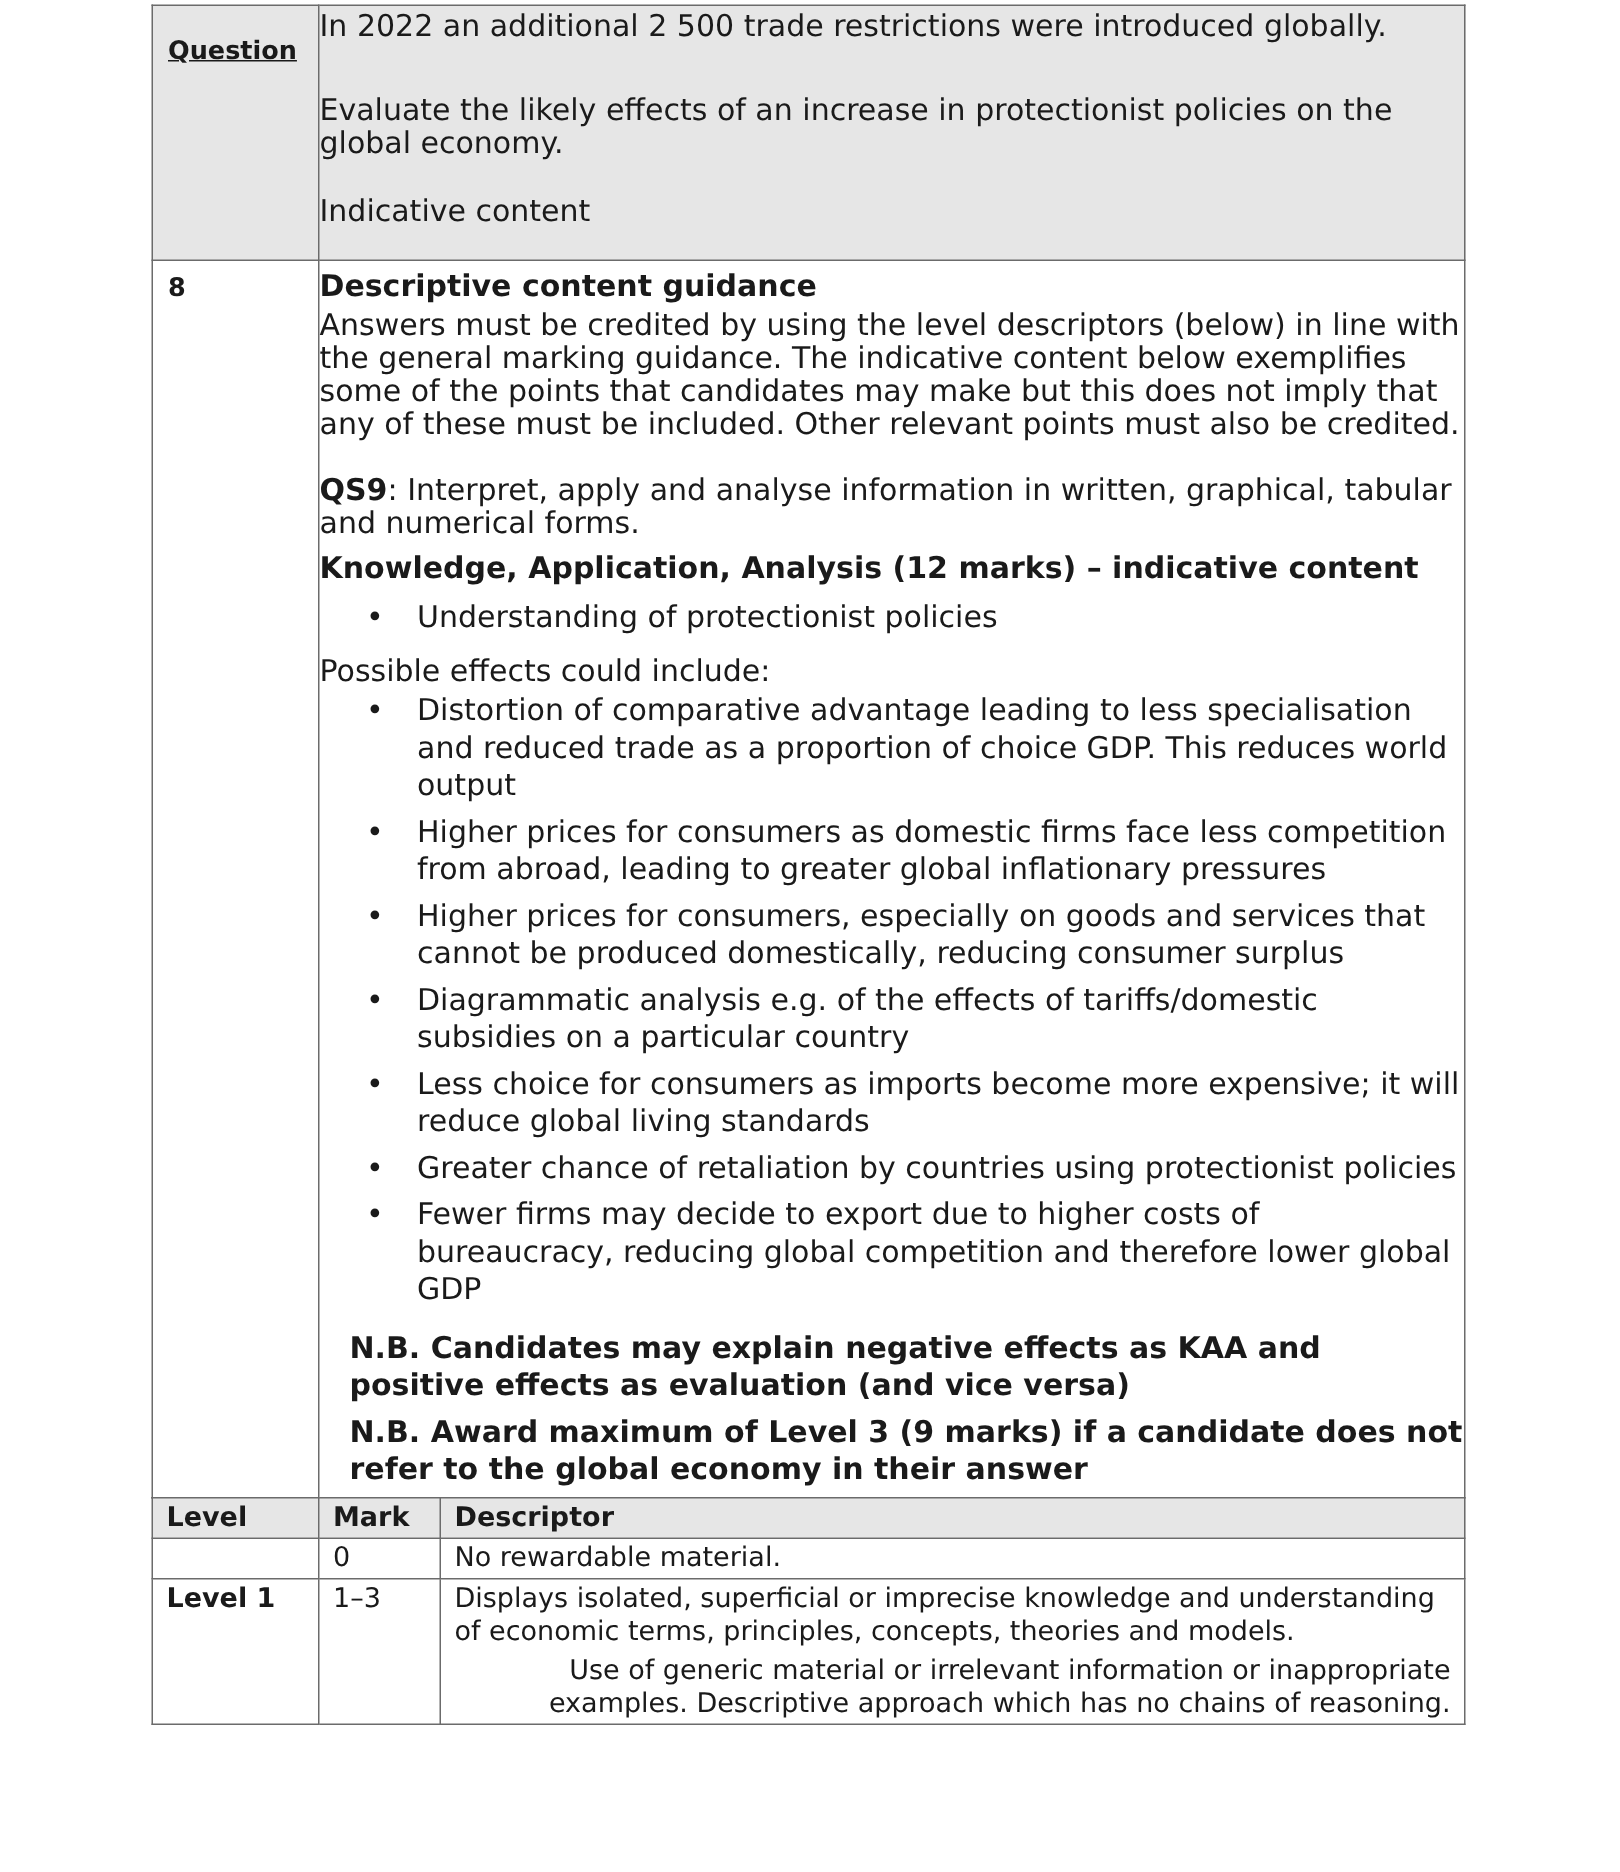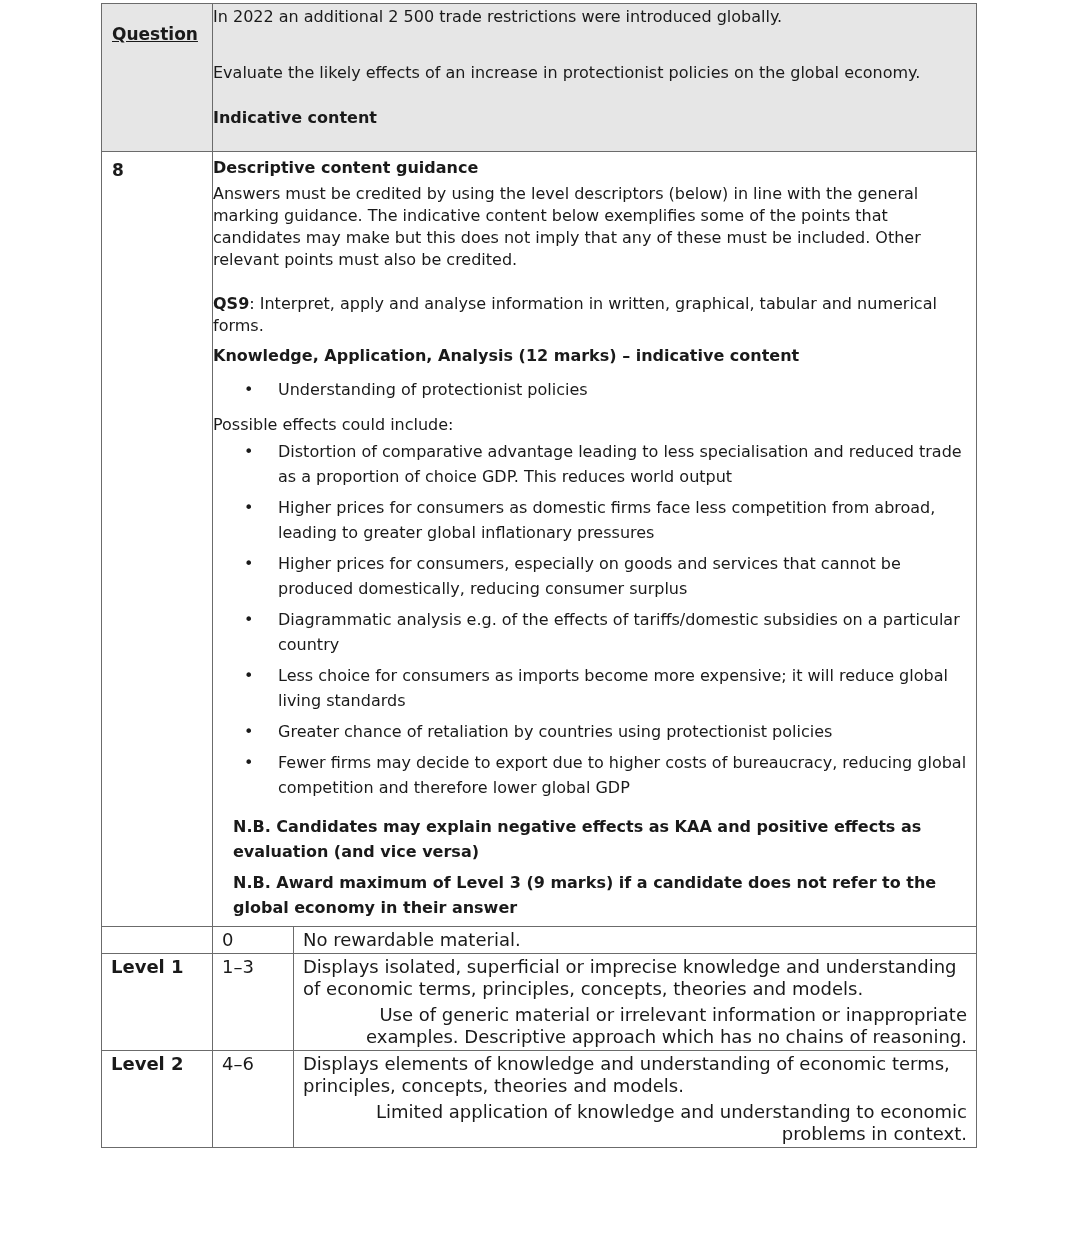--- a/index.html
+++ b/index.html
@@ -5,25 +5,25 @@
   html, body { margin: 0; padding: 0; background: #ffffff; }
   body { width: 1080px; height: 1248px; position: relative; overflow: hidden;
          font-family: "DejaVu Sans", sans-serif; color: #1a1a1a; }
   .doc { position: absolute; left: 101px; top: 3px; width: 876px; }
   table.scheme { border-collapse: collapse; width: 876px; table-layout: fixed; }
   table.scheme td { border: 1.5px solid #6b6b6b; vertical-align: top; padding: 0; }
   .col-left { width: 110px; }
   .q-row td { background: #e6e6e6; }
   .label-bold { font-weight: bold; font-size: 17px; padding: 20px 0 0 10px; display: block; text-decoration: underline; }
   .num { font-weight: bold; font-size: 17px; padding: 8px 0 0 10px; display: block; }
-  .cell-right { padding: 0 10px 0 10px; font-size: 16px; line-height: 22px; }
+  .cell-right { padding: 0 10px 0 10px; font-size: 20px; line-height: 22px; }
   p { margin: 0; }
   .q-line1 { margin-top: 2px; }
   .q-line2 { margin-top: 34px; }
-  .q-line3 { margin-top: 23px; font-weight: bold; margin-bottom: 22px; }
+  .q-line3 { margin-top: 23px; font-weight: normal; margin-bottom: 22px; }
   .h-bold { font-weight: bold; }
   .ig-title { margin-top: 5px; }
   .ig-body { margin-top: 4px; }
   .qs9 { margin-top: 22px; }
   .kaa { margin-top: 8px; }
   ul.bul { margin: 10px 0 0 0; padding: 0 0 0 65px; list-style: none; }
   ul.bul li { position: relative; line-height: 25px; margin-bottom: 6px; }
   ul.bul li .dot { position: absolute; left: -34px; top: 0; }
   .possible { margin-top: 12px; }
   ul.effects { margin-top: 3px; }
@@ -80,38 +80,35 @@
         </ul>
         <p class="nb nb1">N.B. Candidates may explain negative effects as KAA and positive effects as evaluation (and vice versa)</p>
         <p class="nb nb2">N.B. Award maximum of Level 3 (9 marks) if a candidate does not refer to the global economy in their answer</p>
       </td>
     </tr>
   </tbody>
     </table>
 
   <table class="levels">
     <tbody>
+        <tr class="hdr">
+      <td class="lv-col">Level</td>
+      <td class="mk-col">Mark</td>
+      <td>Descriptor</td>
+    </tr>
     <tr>
       <td class="lv-col lvl-label"></td>
       <td class="mk-col">0</td>
       <td>
             <p>No rewardable material.</p>
           </td>
     </tr>
     <tr class="r-l1">
       <td class="lv-col lvl-label">Level 1</td>
       <td class="mk-col">1–3</td>
       <td>
         <p>Displays isolated, superficial or imprecise knowledge and understanding of economic terms, principles, concepts, theories and models.</p>
         <p class="desc-p2">Use of generic material or irrelevant information or inappropriate examples. Descriptive approach which has no chains of reasoning.</p>
       </td>
     </tr>
-    <tr class="r-l2">
-      <td class="lv-col lvl-label">Level 2</td>
-      <td class="mk-col">4–6</td>
-      <td>
-        <p>Displays elements of knowledge and understanding of economic terms, principles, concepts, theories and models.</p>
-        <p class="desc-p2">Limited application of knowledge and understanding to economic problems in context.</p>
-      </td>
-    </tr>
   </tbody>
     </table>
 </div>
 
 </body></html>

